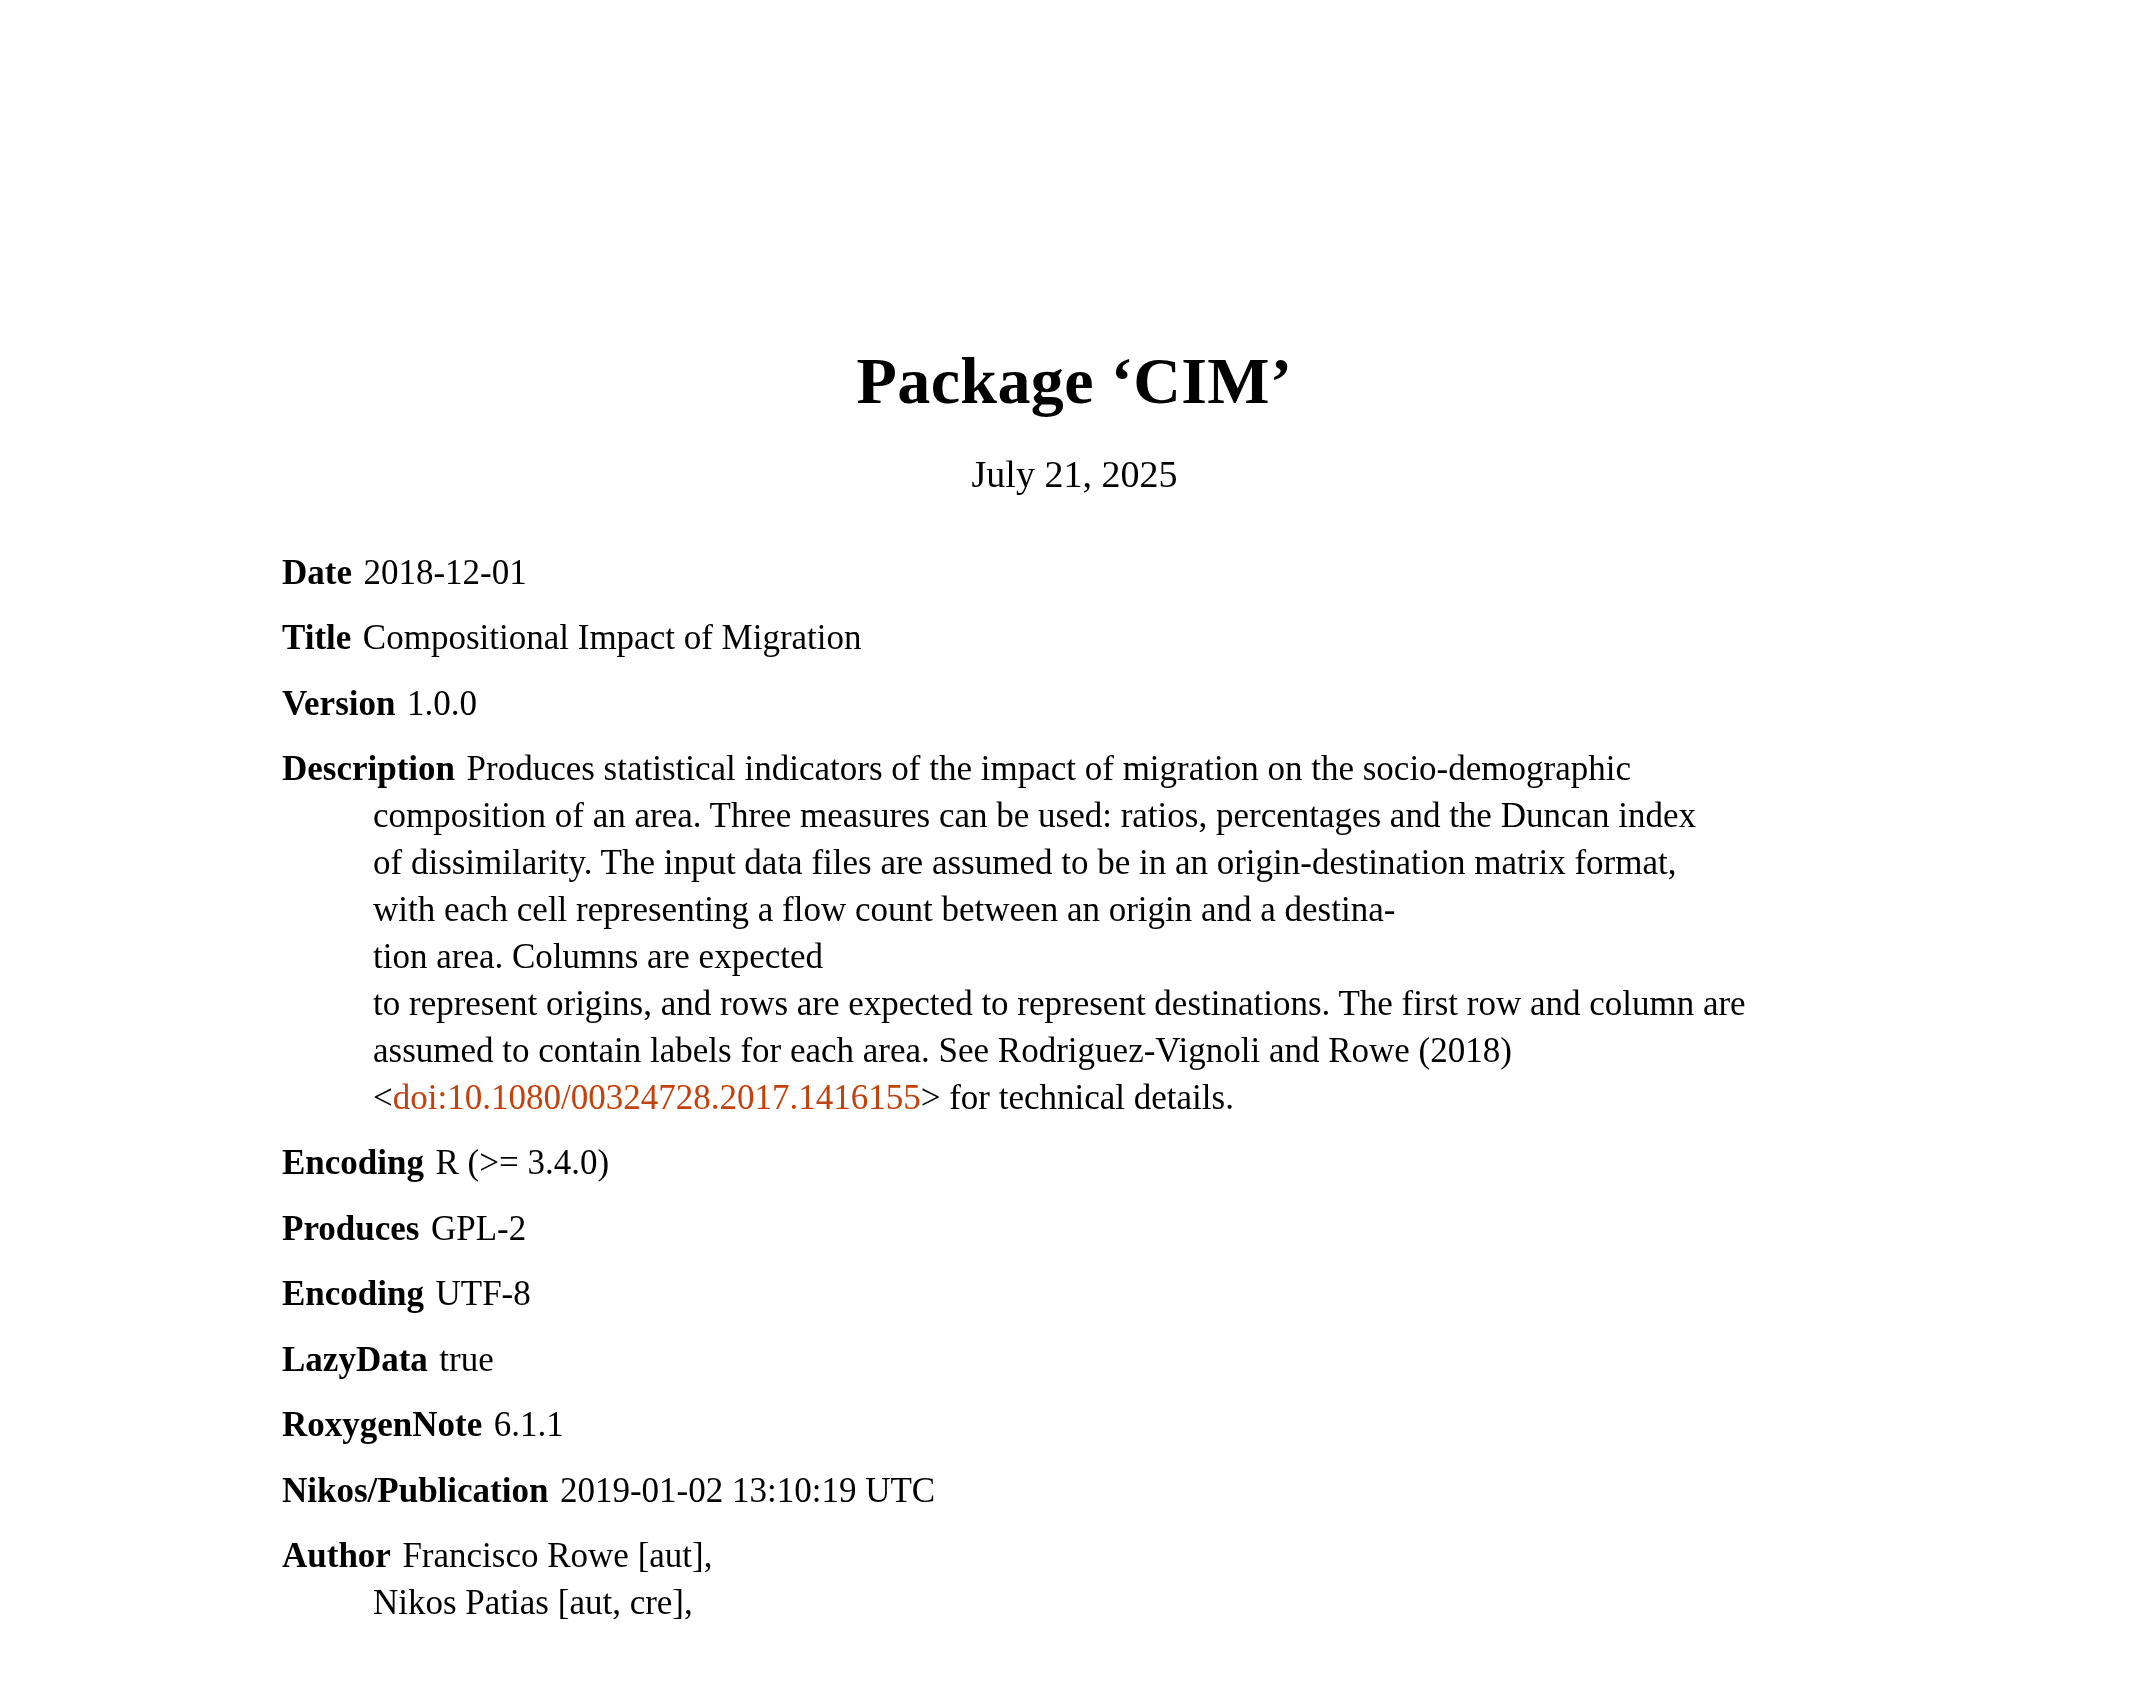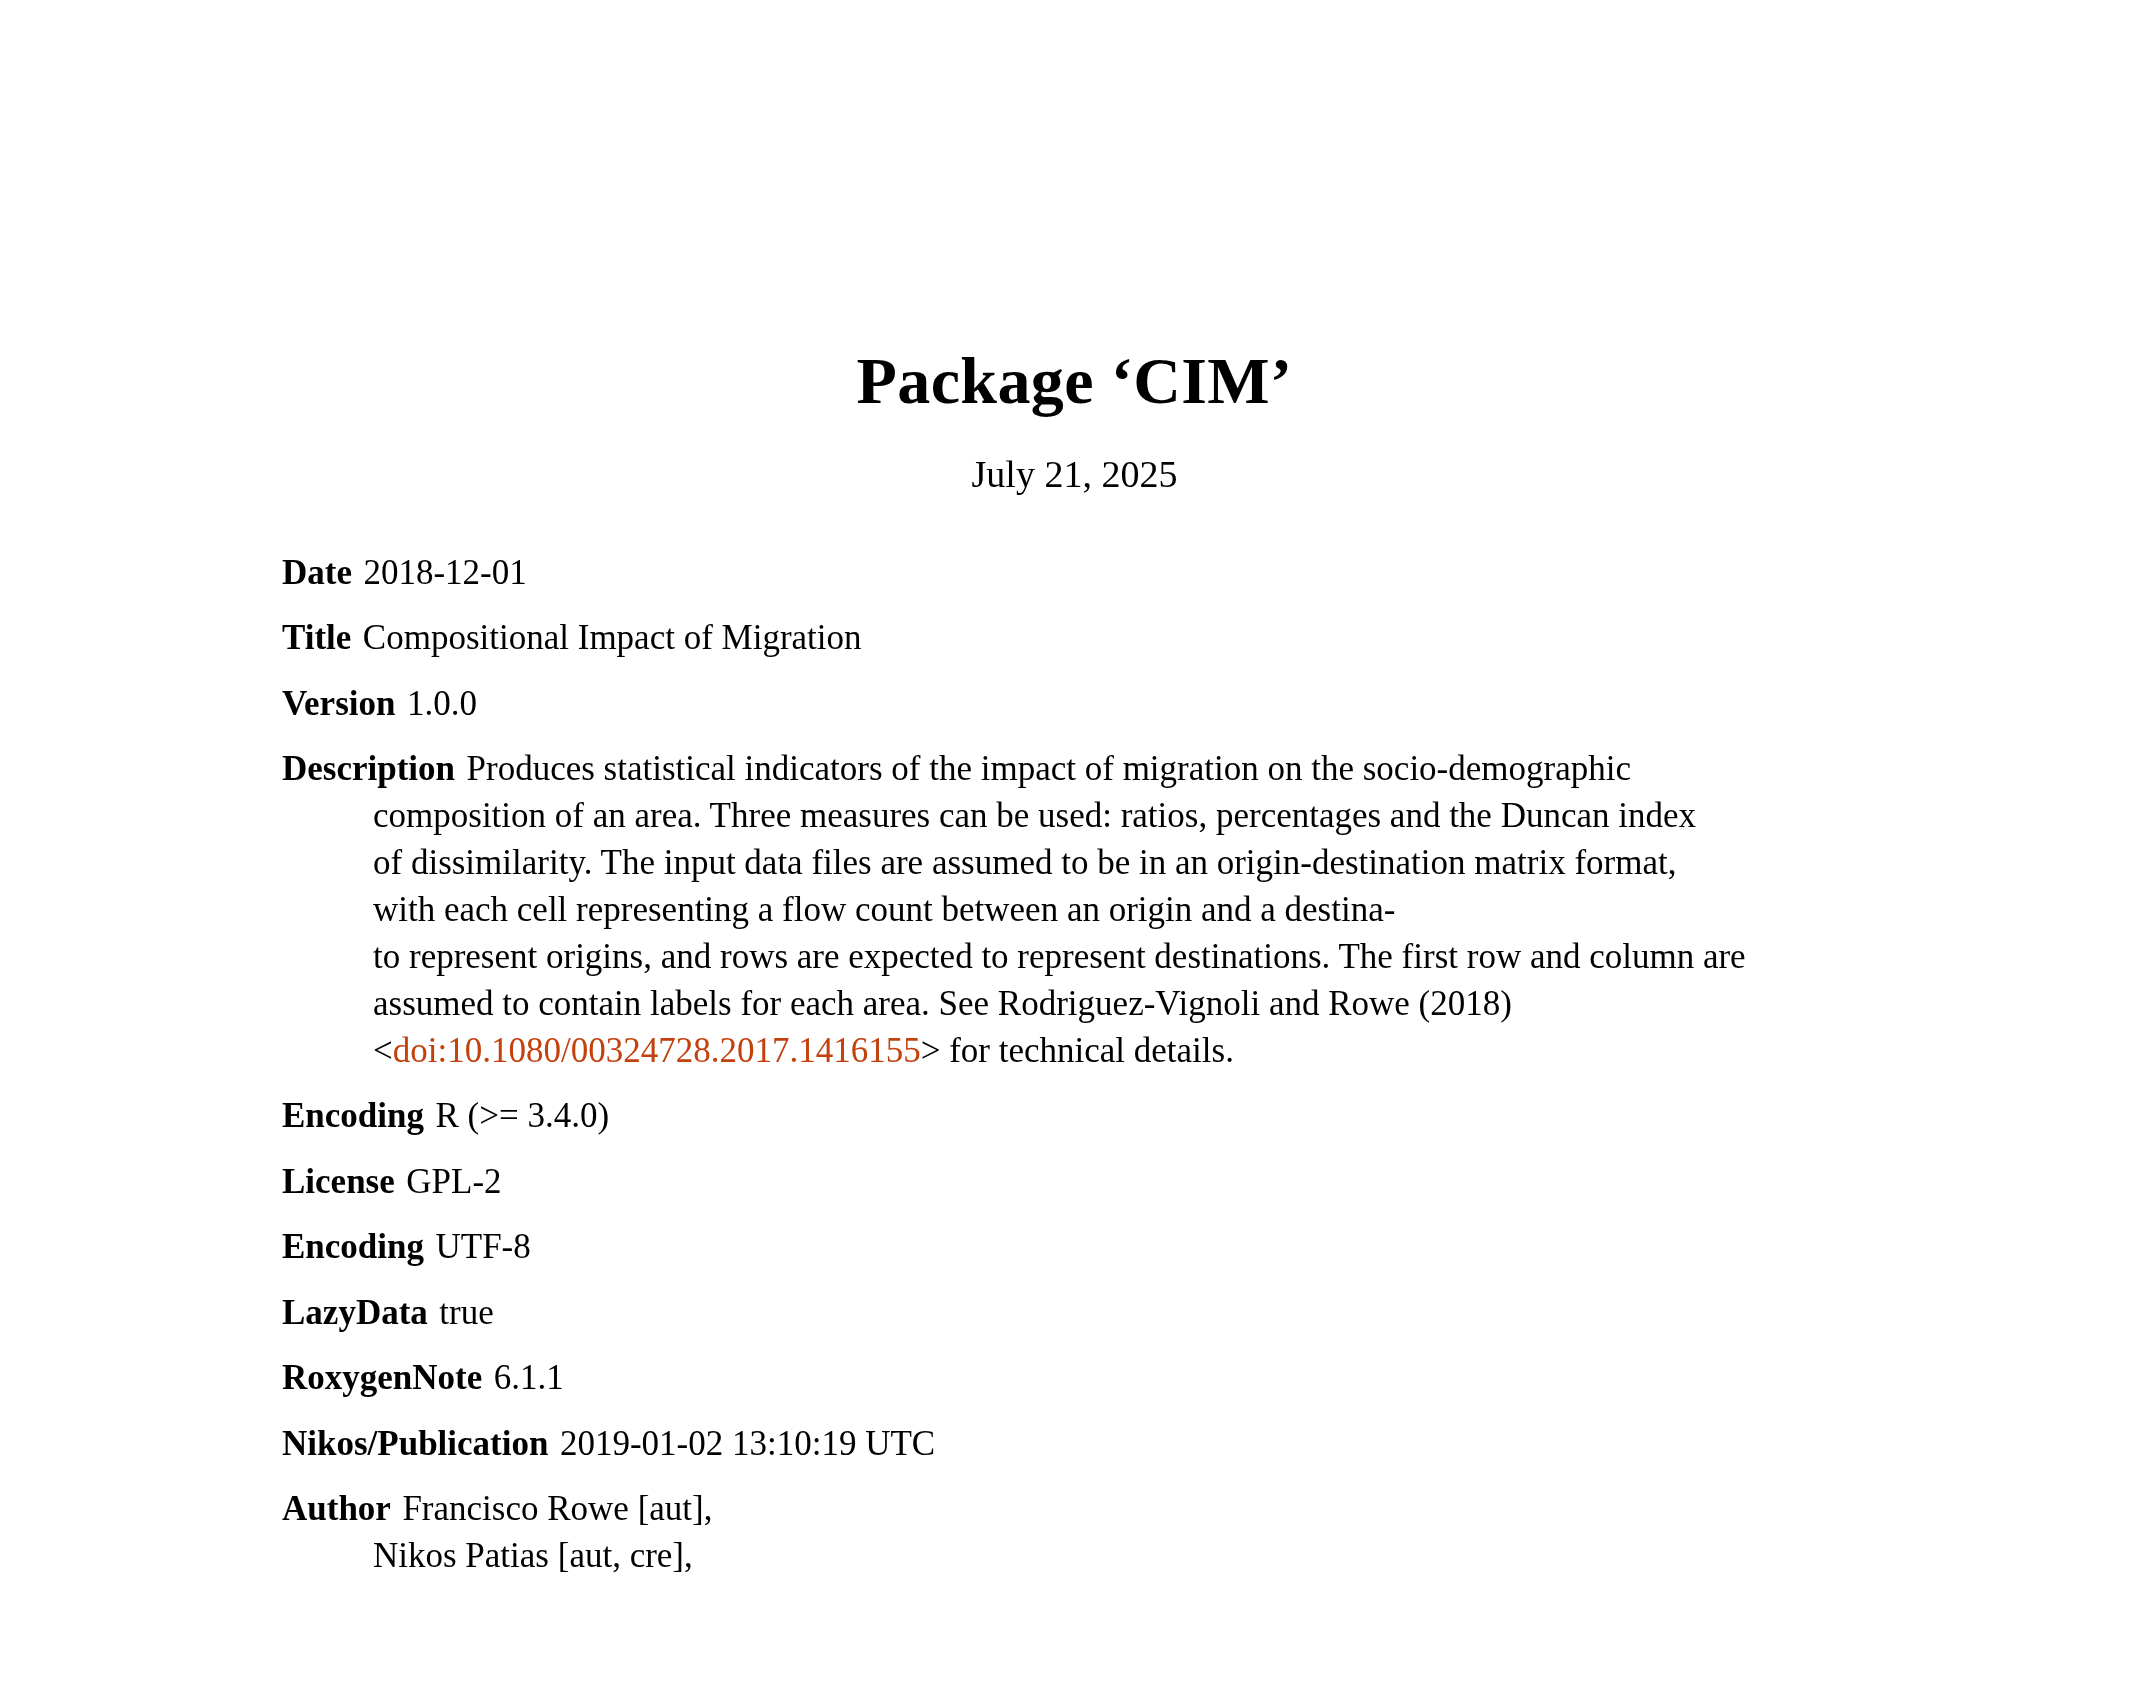--- a/index.html
+++ b/index.html
@@ -128,32 +128,33 @@
     <div class="field">
       <span class="field-label">Version</span><span class="gap"></span><span class="field-value">1.0.0</span>
     </div>
 
     <div class="field wrap">
       <span class="desc-first"><span class="field-label">Description</span><span class="gap"></span><span class="field-value">Produces statistical indicators of the impact of migration on the socio-demographic</span></span>
       <span class="desc-body">
         <span class="desc-line indent">composition of an area. Three measures can be used: ratios, percentages and the Duncan index</span>
         <span class="desc-line indent">of dissimilarity. The input data files are assumed to be in an  origin-destination matrix format,</span>
         <span class="desc-line indent">with each cell representing a flow count between an origin and a destina-</span>
+        <span class="desc-line indent">tion area. Columns are expected</span>
         <span class="desc-line indent">to represent origins, and rows are expected to represent destinations. The first row and column are</span>
         <span class="desc-line indent">assumed to contain labels for each area. See Rodriguez-Vignoli and Rowe (2018)</span>
         <span class="desc-line indent"><span class="angle">&lt;</span><a class="doi-link" href="#">doi:10.1080/00324728.2017.1416155</a><span class="angle">&gt;</span><span> for technical details.</span></span>
       </span>
     </div>
 
     <div class="field">
       <span class="field-label">Encoding</span><span class="gap"></span><span class="field-value">R (&gt;= 3.4.0)</span>
     </div>
 
     <div class="field">
-      <span class="field-label">License</span><span class="gap"></span><span class="field-value">GPL-2</span>
+      <span class="field-label">Produces</span><span class="gap"></span><span class="field-value">GPL-2</span>
     </div>
 
     <div class="field">
       <span class="field-label">Encoding</span><span class="gap"></span><span class="field-value">UTF-8</span>
     </div>
 
     <div class="field">
       <span class="field-label">LazyData</span><span class="gap"></span><span class="field-value">true</span>
     </div>
 

